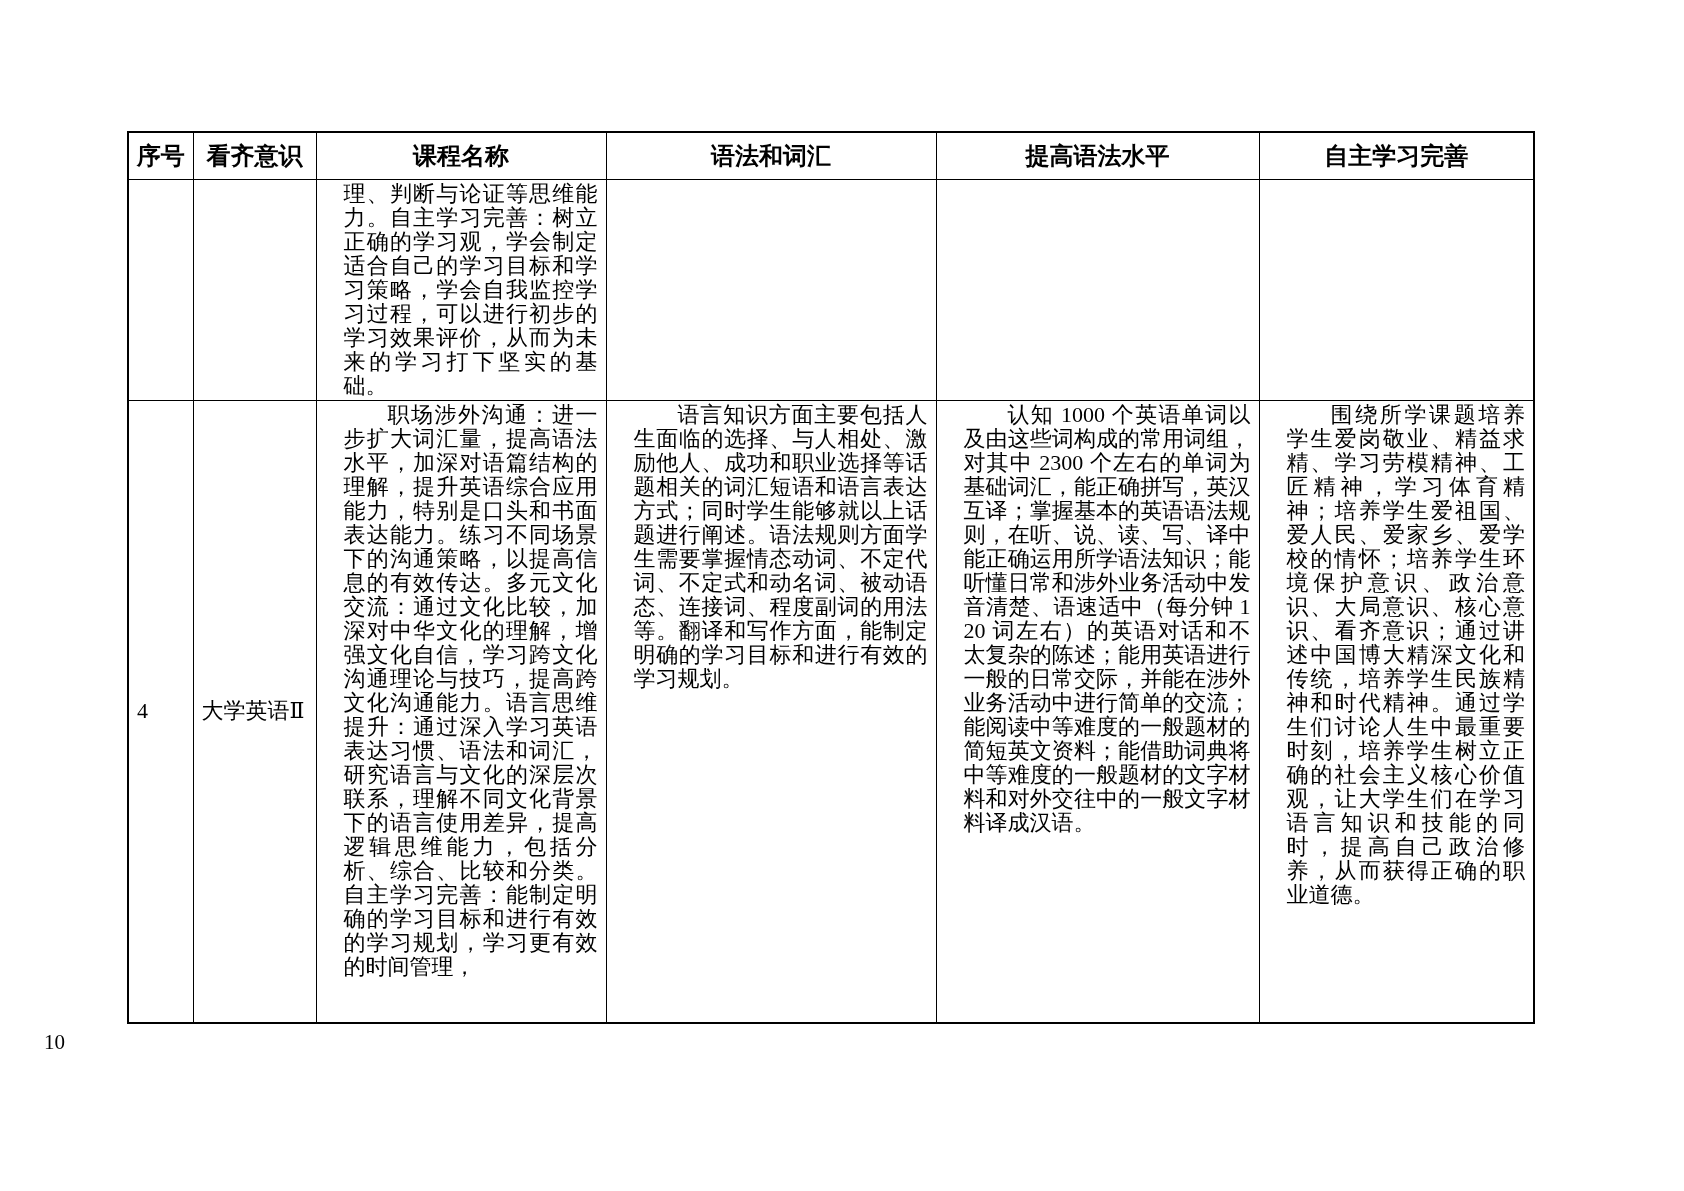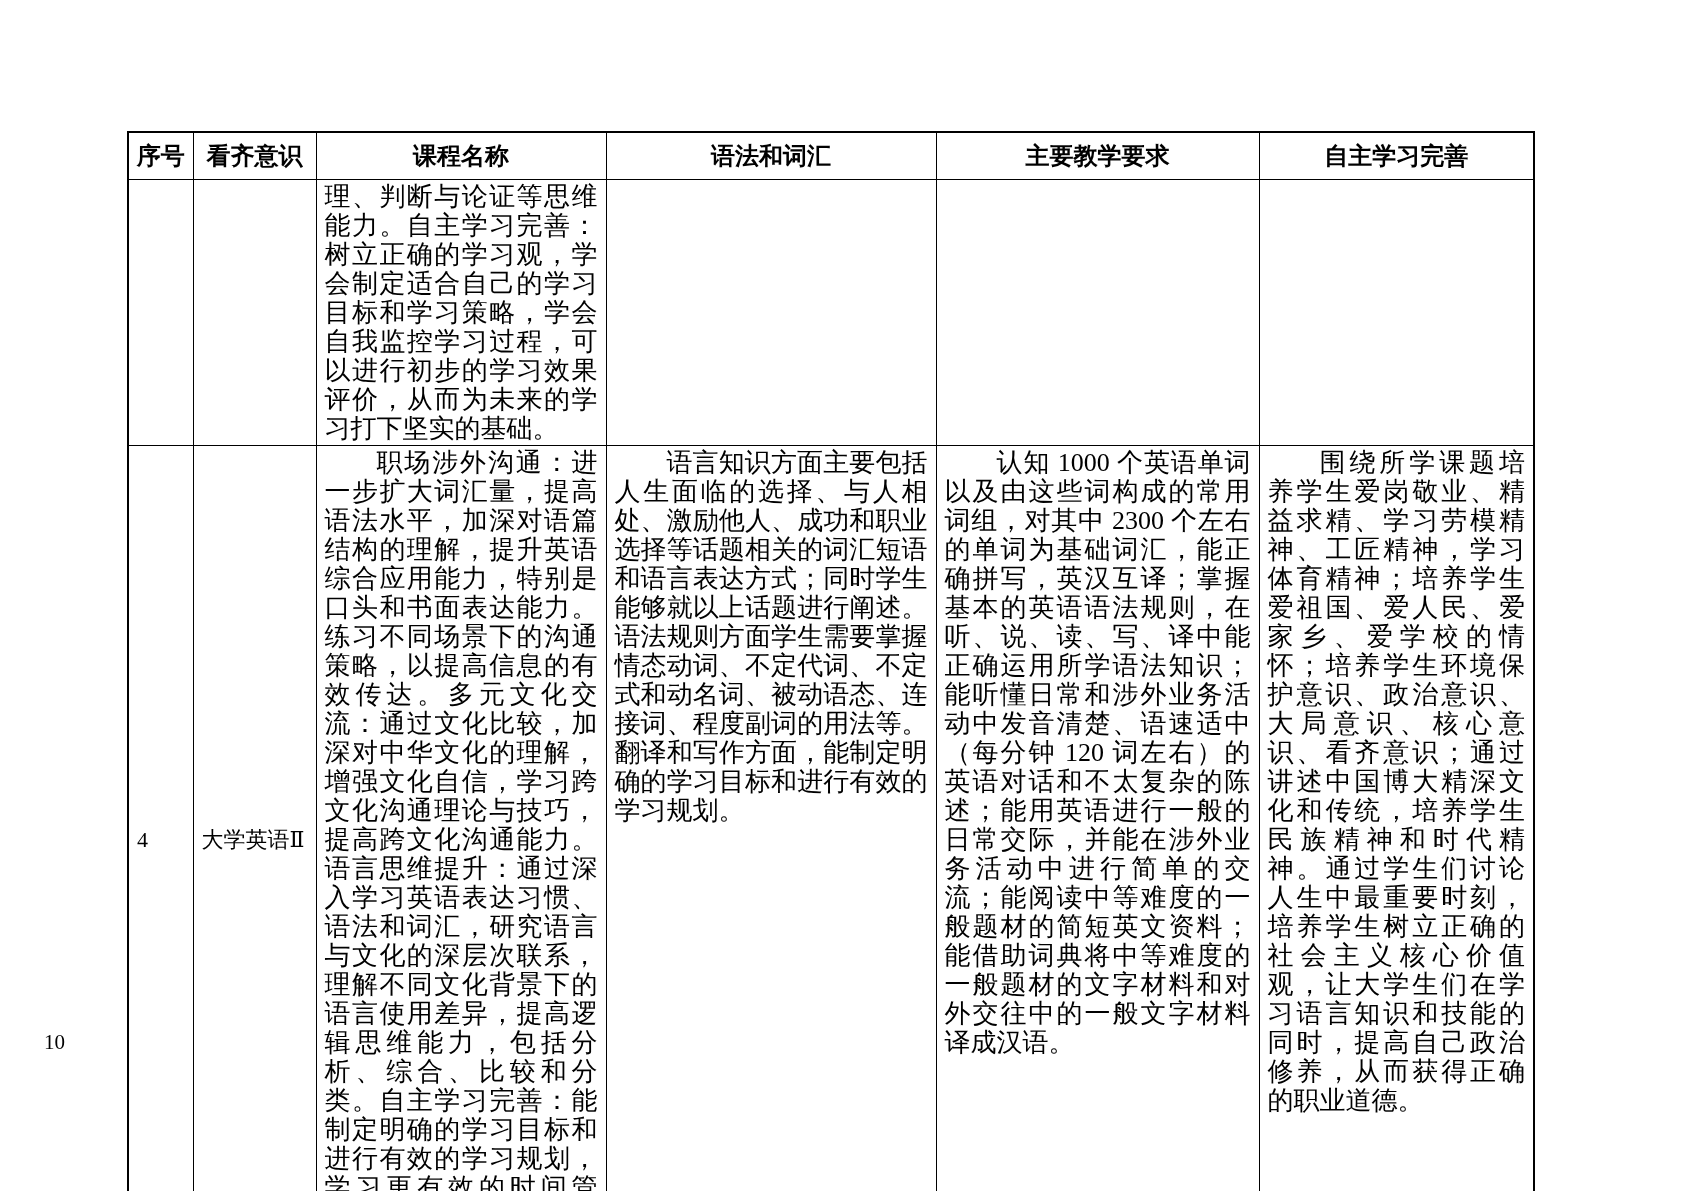--- a/index.html
+++ b/index.html
@@ -28,23 +28,24 @@
   }
   .course-table th {
     font-size:24px;
     font-weight:bold;
     text-align:center;
     vertical-align:middle;
     height:46px;
     padding:0 2px;
   }
   .body-text {
-    font-size:26px;
-    line-height:29px;
+    font-size:22px;
+    line-height:24px;
     text-align:justify;
+    margin-left:19px;
   }
   .indent { text-indent:2em; }
   .cell-mid {
     vertical-align:middle !important;
     font-size:22px;
     line-height:30px;
   }
   .row-cont { height:207px; }
   .row-main { height:622px; }
   .page-number {
@@ -69,21 +70,21 @@
       <col style="width:330px">
       <col style="width:323px">
       <col style="width:275px">
     </colgroup>
     <thead>
       <tr>
         <th>序号</th>
         <th>看齐意识</th>
         <th>课程名称</th>
         <th>语法和词汇</th>
-        <th>主要教学要求</th>
+        <th>提高语法水平</th>
         <th>自主学习完善</th>
       </tr>
     </thead>
     <tbody>
       <tr class="row-cont">
         <td class="cell-mid"></td>
         <td class="cell-mid"></td>
         <td>
           <div class="body-text">理、判断与论证等思维能力。自主学习完善：树立正确的学习观，学会制定适合自己的学习目标和学习策略，学会自我监控学习过程，可以进行初步的学习效果评价，从而为未来的学习打下坚实的基础。</div>
         </td>

